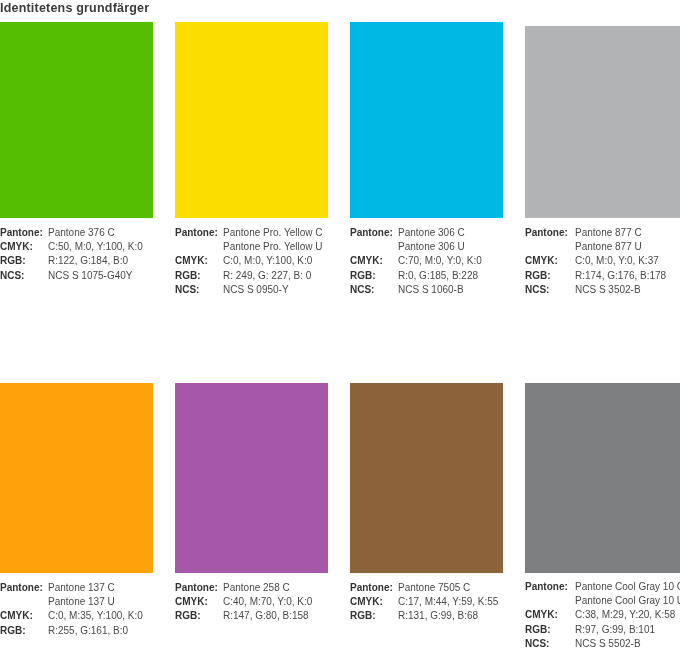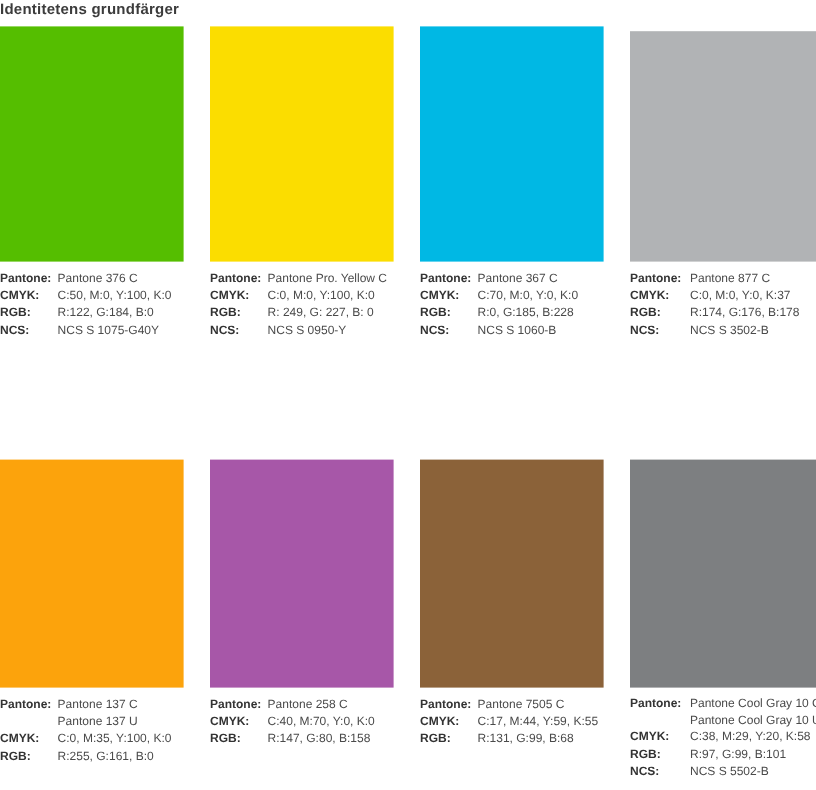--- a/index.html
+++ b/index.html
@@ -121,40 +121,48 @@
           </div>
         </div>
       </div>
       <div class="color-col c1">
         <div class="swatch" style="background: rgb(251, 221, 0);"></div>
         <div class="spec">
           <div class="spec-row">
             <div class="spec-label">Pantone:</div>
             <div class="spec-value">Pantone Pro. Yellow C</div>
           </div>
+          <div class="spec-row continuation">
+            <div class="spec-label">Pantone:</div>
+            <div class="spec-value">Pantone Pro. Yellow U</div>
+          </div>
           <div class="spec-row">
             <div class="spec-label">CMYK:</div>
             <div class="spec-value">C:0, M:0, Y:100, K:0</div>
           </div>
           <div class="spec-row">
             <div class="spec-label">RGB:</div>
             <div class="spec-value">R: 249, G: 227, B: 0</div>
           </div>
           <div class="spec-row">
             <div class="spec-label">NCS:</div>
             <div class="spec-value">NCS S 0950-Y</div>
           </div>
         </div>
       </div>
       <div class="color-col c2">
         <div class="swatch" style="background: rgb(0, 184, 228);"></div>
         <div class="spec">
           <div class="spec-row">
             <div class="spec-label">Pantone:</div>
-            <div class="spec-value">Pantone 367 C</div>
+            <div class="spec-value">Pantone 306 C</div>
+          </div>
+          <div class="spec-row continuation">
+            <div class="spec-label">Pantone:</div>
+            <div class="spec-value">Pantone 306 U</div>
           </div>
           <div class="spec-row">
             <div class="spec-label">CMYK:</div>
             <div class="spec-value">C:70, M:0, Y:0, K:0</div>
           </div>
           <div class="spec-row">
             <div class="spec-label">RGB:</div>
             <div class="spec-value">R:0, G:185, B:228</div>
           </div>
           <div class="spec-row">
@@ -162,20 +170,24 @@
             <div class="spec-value">NCS S 1060-B</div>
           </div>
         </div>
       </div>
       <div class="color-col c3">
         <div class="swatch" style="background: rgb(177, 179, 181);"></div>
         <div class="spec">
           <div class="spec-row">
             <div class="spec-label">Pantone:</div>
             <div class="spec-value">Pantone 877 C</div>
+          </div>
+          <div class="spec-row continuation">
+            <div class="spec-label">Pantone:</div>
+            <div class="spec-value">Pantone 877 U</div>
           </div>
           <div class="spec-row">
             <div class="spec-label">CMYK:</div>
             <div class="spec-value">C:0, M:0, Y:0, K:37</div>
           </div>
           <div class="spec-row">
             <div class="spec-label">RGB:</div>
             <div class="spec-value">R:174, G:176, B:178</div>
           </div>
           <div class="spec-row">

